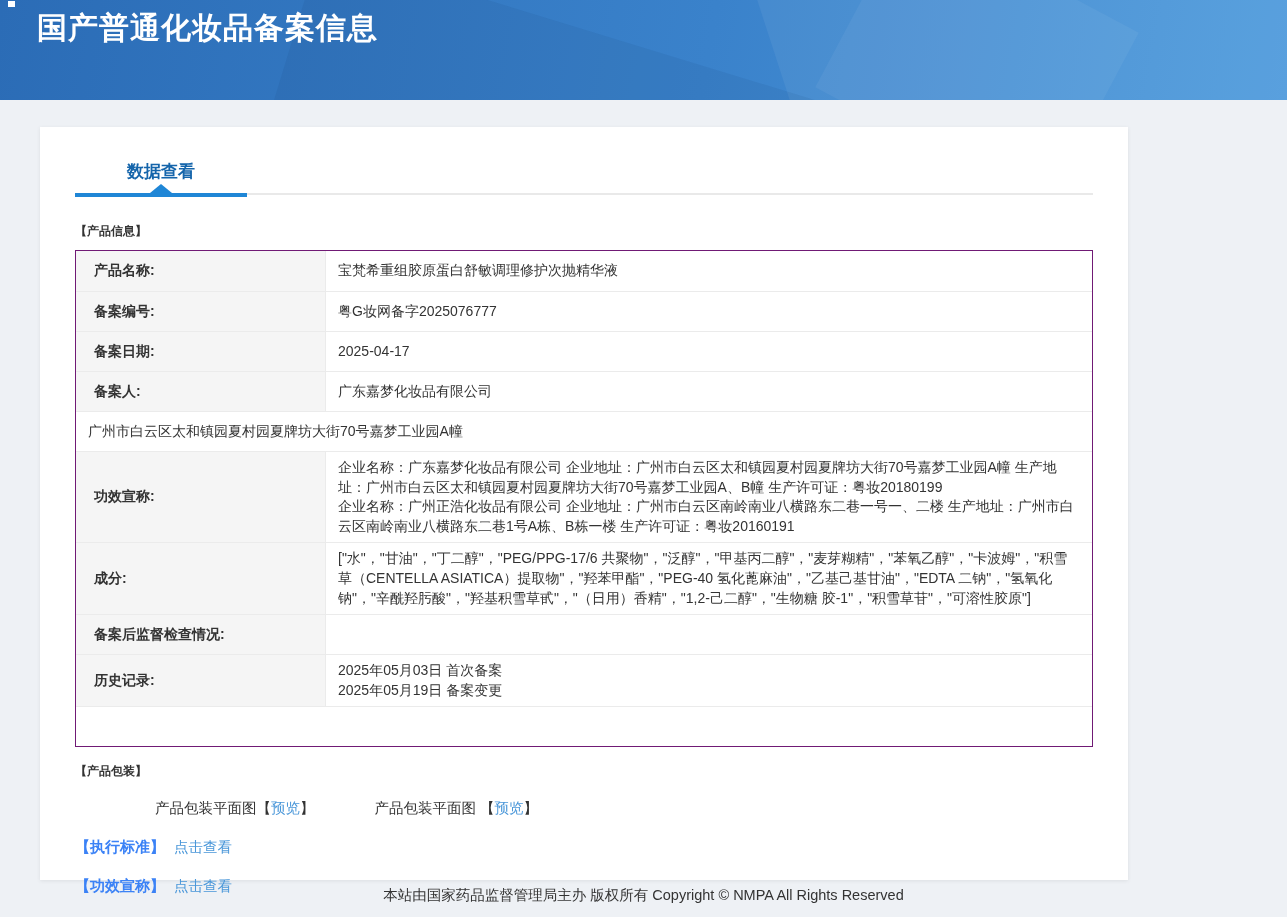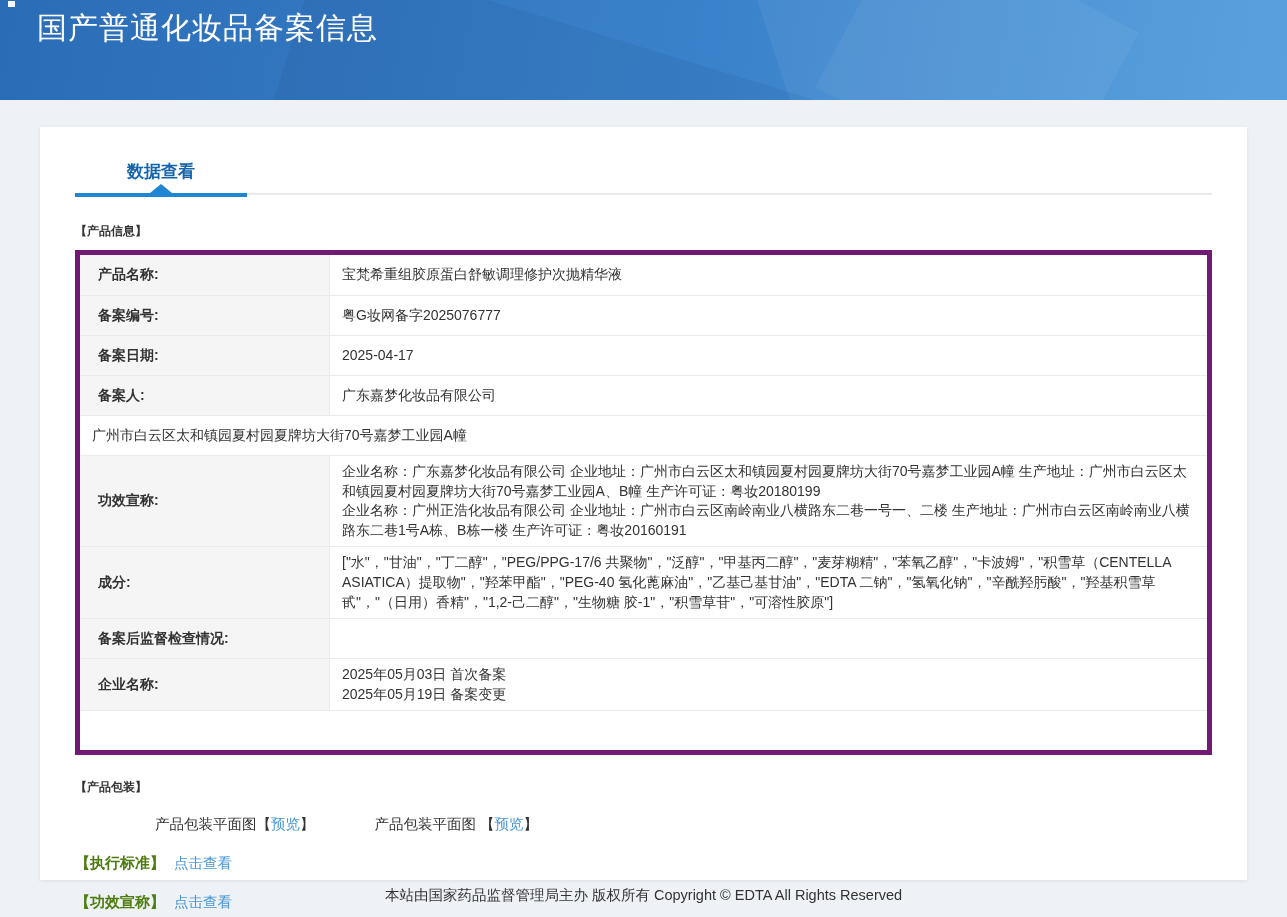--- a/index.html
+++ b/index.html
@@ -11,67 +11,67 @@
     font-family:"Liberation Sans","DejaVu Sans",sans-serif;
     color:#333;
   }
   
   .banner {
     position:relative; height:100px; overflow:hidden;
     background:linear-gradient(100deg,#2b6cb6 0%,#3a82cb 55%,#4f9bdc 100%);
   }
   .banner-title {
     position:absolute; left:37px; top:8px; margin:0;
-    color:#ffffff; font-size:30px; font-weight:400; letter-spacing:1px;
+    color:#ffffff; font-size:30px; font-weight:700; letter-spacing:1px;
   }
   .decor-a { position:absolute; right:-70px; top:-150px; width:580px; height:330px;
     background:rgba(255,255,255,0.06); transform:rotate(-18deg); }
   .decor-b { position:absolute; left:270px; bottom:-185px; width:560px; height:260px;
     background:rgba(10,40,90,0.07); transform:rotate(17deg); }
   .decor-c { position:absolute; right:180px; top:-40px; width:260px; height:200px;
     background:rgba(255,255,255,0.05); transform:rotate(28deg); }
   .decor-dot { position:absolute; left:8px; top:1px; width:7px; height:6px; background:#fff; }
   
   .card {
-    position:absolute; left:40px; top:127px; width:1207px; height:753px;
+    position:absolute; left:40px; top:127px; width:1088px; height:753px;
     background:#ffffff; box-shadow:0 1px 4px rgba(0,0,0,0.08);
   }
   
   .tabbar { margin:0 35px; height:68px; border-bottom:2px solid #e9e9e9; position:relative; }
   .tab { display:inline-block; width:172px; height:68px; position:relative;
     text-align:center; padding-top:33px; cursor:pointer;
     color:#1565ab; font-size:17px; font-weight:bold; }
   .tab-bar-active { position:absolute; left:0; bottom:-2px; width:100%; height:4px; background:#1f86d6; }
   .tab-tri { position:absolute; bottom:2px; left:50%; transform:translateX(-50%);
     width:0; height:0; border-left:11px solid transparent; border-right:11px solid transparent;
     border-bottom:9px solid #1f86d6; }
   
   .sec-title { margin:28px 35px 10px; font-size:12px; font-weight:bold; color:#333; }
   
-  .info-table { margin:0 35px; border:5px solid #701a75; }
+  .info-table { margin:0 35px; border:1px solid #701a75; }
   .trow { display:flex; border-top:1px solid #ebebeb; min-height:40px; }
   .trow:first-child { border-top:none; }
   .tlabel {
     width:250px; flex:0 0 250px; background:#f5f5f5; border-right:1px solid #ebebeb;
     font-weight:bold; font-size:14px; padding:6px 10px 6px 18px;
     display:flex; align-items:center;
   }
   .tvalue {
     flex:1; font-size:14px; line-height:1.4; padding:6px 16px 6px 12px;
     display:flex; flex-direction:column; justify-content:center;
   }
   
-  .pack-title { margin-top:24px; }
+  .pack-title { margin-top:16px; }
   .pack-row { margin:19px 35px 0; padding-left:80px; font-size:14.5px; }
   .pack-item { display:inline-block; }
   .pack-item + .pack-item { margin-left:56px; }
   .bracket { color:#333; font-weight:normal; }
   a.link { color:#4a97d9; text-decoration:none; cursor:pointer; }
   .inline-row { margin:20px 35px 0; font-size:15px; }
-  .inline-title { font-weight:bold; color:#4d7c0f;margin-top:44px; }
+  .inline-title { font-weight:bold; color:#3b82f6;margin-top:44px; }
   .inline-row a.link { margin-left:9px; font-size:14.5px;text-align:center; }
   
   .footer { position:absolute; left:0; top:886px; width:100%;
     text-align:center; font-size:14.5px; color:#333; }
 </style>
 </head>
 <body>
 
 <div class="banner">
   <div class="decor-a"></div>
@@ -122,21 +122,21 @@
     </div>
     <div class="trow">
       <div class="tlabel">成分:</div>
       <div class="tvalue">["水"，"甘油"，"丁二醇"，"PEG/PPG-17/6 共聚物"，"泛醇"，"甲基丙二醇"，"麦芽糊精"，"苯氧乙醇"，"卡波姆"，"积雪草（CENTELLA ASIATICA）提取物"，"羟苯甲酯"，"PEG-40 氢化蓖麻油"，"乙基己基甘油"，"EDTA 二钠"，"氢氧化钠"，"辛酰羟肟酸"，"羟基积雪草甙"，"（日用）香精"，"1,2-己二醇"，"生物糖 胶-1"，"积雪草苷"，"可溶性胶原"]</div>
     </div>
     <div class="trow">
       <div class="tlabel">备案后监督检查情况:</div>
       <div class="tvalue"></div>
     </div>
     <div class="trow">
-      <div class="tlabel">企业名称:</div>
+      <div class="tlabel">历史记录:</div>
       <div class="tvalue">
         <div>2025年05月03日 首次备案</div>
         <div>2025年05月19日 备案变更</div>
       </div>
     </div>
     <div class="trow">
       <div class="tvalue"></div>
     </div>
   </div>
 
@@ -154,13 +154,13 @@
   <div class="inline-row">
     <span class="inline-title">【执行标准】</span><a class="link">点击查看</a>
   </div>
 
   <div class="inline-row">
     <span class="inline-title">【功效宣称】</span><a class="link">点击查看</a>
   </div>
 
 </div>
 
-<div class="footer">本站由国家药品监督管理局主办 版权所有 Copyright © EDTA All Rights Reserved</div>
+<div class="footer">本站由国家药品监督管理局主办 版权所有 Copyright © NMPA All Rights Reserved</div>
 
 </body></html>

